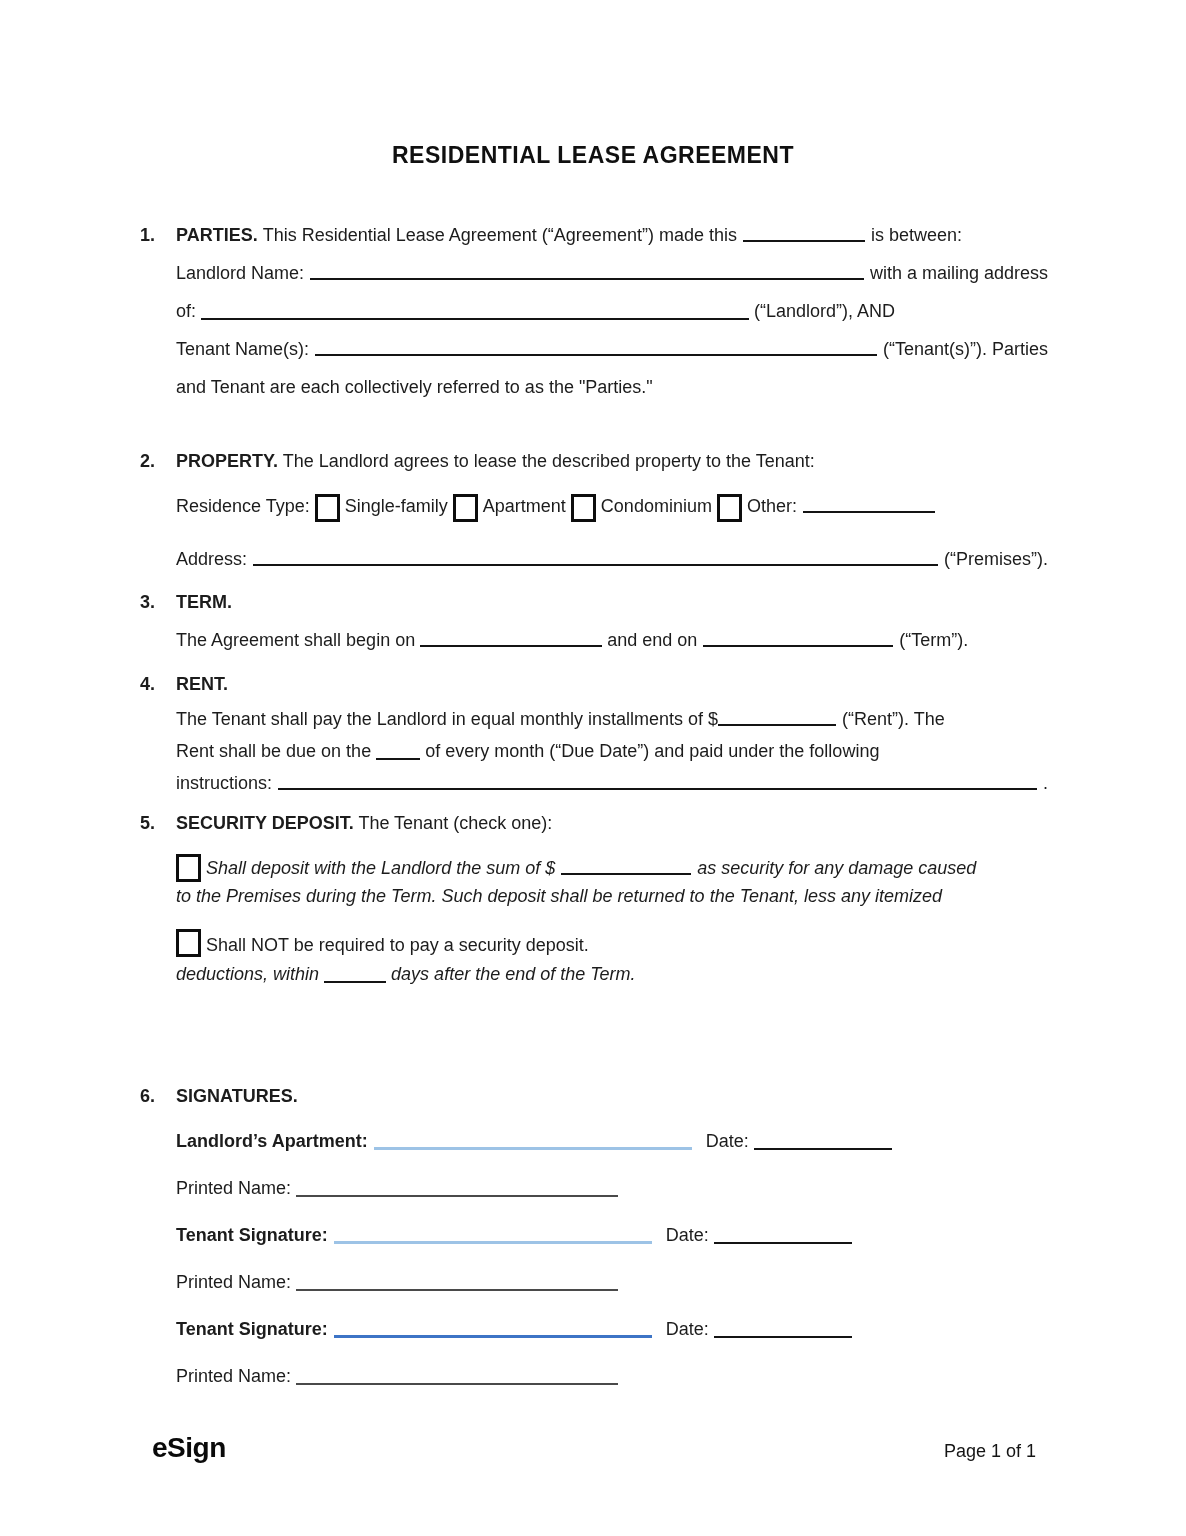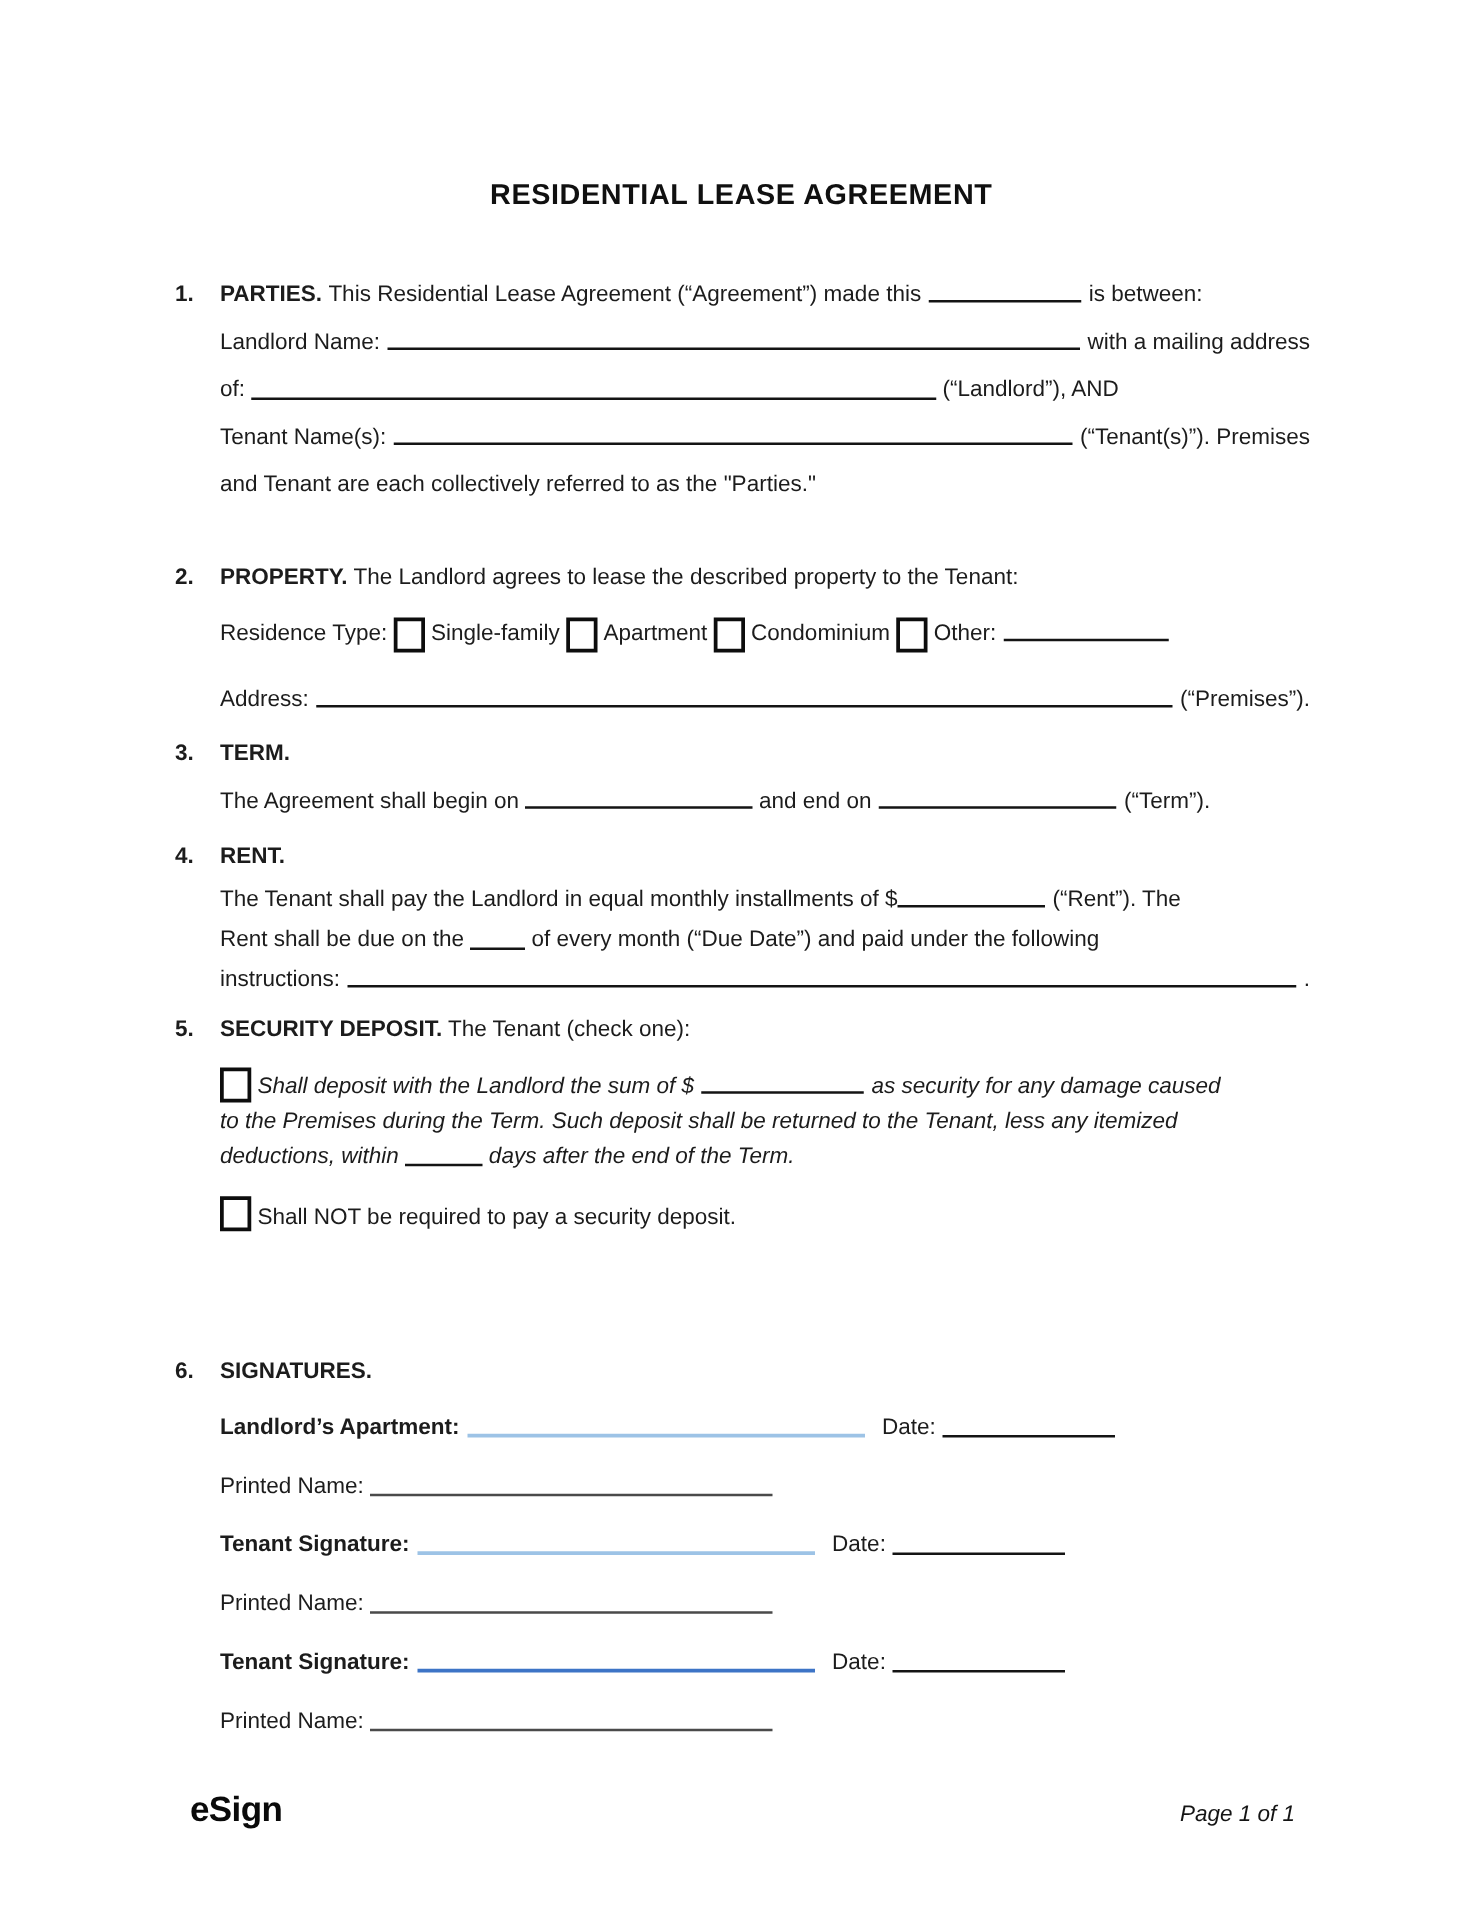--- a/index.html
+++ b/index.html
@@ -98,21 +98,21 @@
     border-bottom:2px solid #4a4a4a;
     vertical-align:-3px; margin:0 5px;
   }
   .date-label { margin-left:8px; }
 
   .footer {
     margin:46px 150px 0 152px;
     display:flex; justify-content:space-between; align-items:baseline;
   }
   .brand { font-size:28px; font-weight:800; color:#0a0a0a; letter-spacing:-0.5px; }
-  .page-label { font-size:18px; color:#141414;font-style:italic; }
+  .page-label { font-size:18px; color:#141414; }
 </style>
 </head>
 <body>
 
 <div class="page">
 
   <h1 class="doc-title">RESIDENTIAL LEASE AGREEMENT</h1>
 
   <div class="content">
 
@@ -129,21 +129,21 @@
         <span>Landlord Name:</span>
         <span class="fblank"></span>
         <span>with a mailing address</span>
       </div>
       <div class="line">
         <span>of:</span><span class="blank" style="width:548px"></span><span>(“Landlord”), AND</span>
       </div>
       <div class="flexline">
         <span>Tenant Name(s):</span>
         <span class="fblank"></span>
-        <span>(“Tenant(s)”). Premises</span>
+        <span>(“Tenant(s)”). Parties</span>
       </div>
       <div class="line">and Tenant are each collectively referred to as the "Parties."</div>
     </div>
 
     <div class="section s2">
       <span class="sec-num">2.</span>
       <div class="line">
         <span class="bold">PROPERTY.</span>
         <span>The Landlord agrees to lease the described property to the Tenant:</span>
       </div>
@@ -206,25 +206,25 @@
         <span class="bold">SECURITY DEPOSIT.</span>
         <span>The Tenant (check one):</span>
       </div>
       <div class="flexline opt opt1">
         <span class="checkbox" style="margin-left:0"></span>
         <span>Shall deposit with the Landlord the sum of $</span>
         <span class="fblank"></span>
         <span>as security for any damage caused</span>
       </div>
       <div class="line opt">to the Premises during the Term. Such deposit shall be returned to the Tenant, less any itemized</div>
+      <div class="line opt2">
+        <span class="checkbox" style="margin-left:0"></span><span>Shall NOT be required to pay a security deposit.</span>
+      </div>
       <div class="line opt">
         <span>deductions, within</span><span class="blank" style="width:62px"></span><span>days after the end of the Term.</span>
-      </div>
-      <div class="line opt2">
-        <span class="checkbox" style="margin-left:0"></span><span>Shall NOT be required to pay a security deposit.</span>
       </div>
     </div>
 
     <div class="section s6">
       <span class="sec-num">6.</span>
       <div class="line">
         <span class="bold">SIGNATURES.</span>
       </div>
 
       <div class="sig-block">

